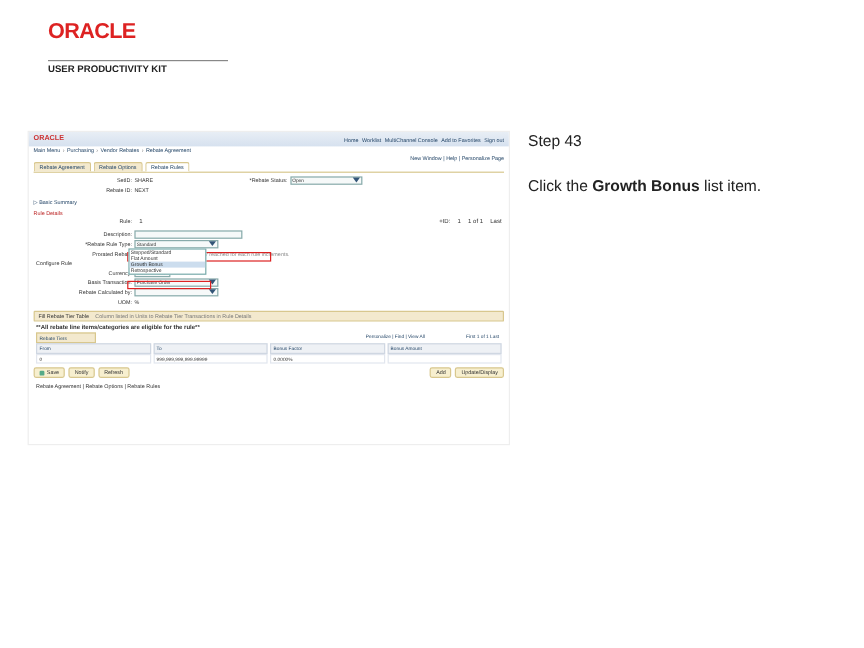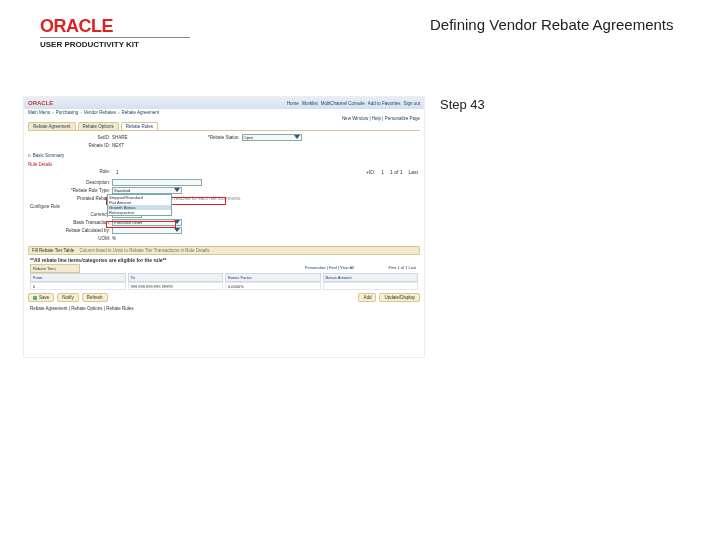--- a/index.html
+++ b/index.html
@@ -23,21 +23,21 @@
     font-size: 18px;
     color: #d22;
     letter-spacing: -0.5px;
   }
   .logo-sub {
     font-size: 8px;
     font-weight: bold;
     color: #222;
     border-top: 1px solid #888;
     padding-top: 2px;
-    margin-top: 0;
+    margin-top: 13px;
   }
   .page-title {
     flex: 1;
     text-align: left;
     font-size: 15px;
     color: #222;
     padding-left: 240px;
   }
   .content {
     display: flex;
@@ -134,21 +134,20 @@
   .caret { width:0;height:0;border-left:3px solid transparent;border-right:3px solid transparent;border-top:4px solid #357; display:inline-block; }
 </style>
 </head>
 <body>
 
 <div class="topbar">
   <div class="logo-block">
     <div class="logo-oracle">ORACLE</div>
     <div class="logo-sub">USER PRODUCTIVITY KIT</div>
   </div>
-  <div class="page-title">Defining Vendor Rebate Agreements</div>
 </div>
 
 <div class="content">
   <div class="screenshot">
     <div class="shot-header">
       <span class="oracle">ORACLE</span>
       <div class="nav">
         <span>Home</span>
         <span>Worklist</span>
         <span>MultiChannel Console</span>
@@ -301,14 +300,17 @@
         </div>
       <div class="btn">
           <span>Update/Display</span>
         </div>
     </div>
     <div class="footnote">Rebate Agreement | Rebate Options | Rebate Rules</div>
   </div>
 
   <div class="rightcol">
     <div class="step-label">Step 43</div>
+    <div class="instruction">
+      <span>Click the </span><b>Growth Bonus</b><span> list item.</span>
+    </div>
   </div>
 </div>
 
 </body></html>

